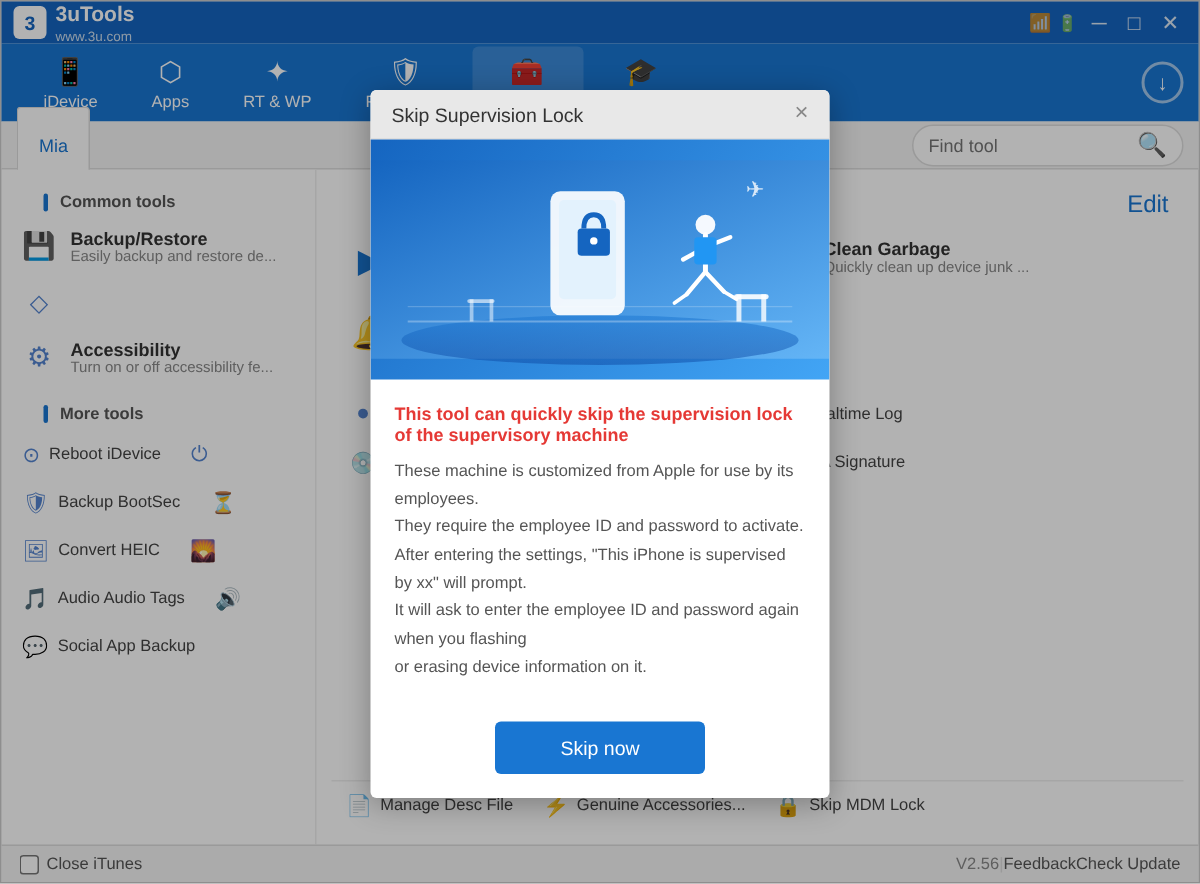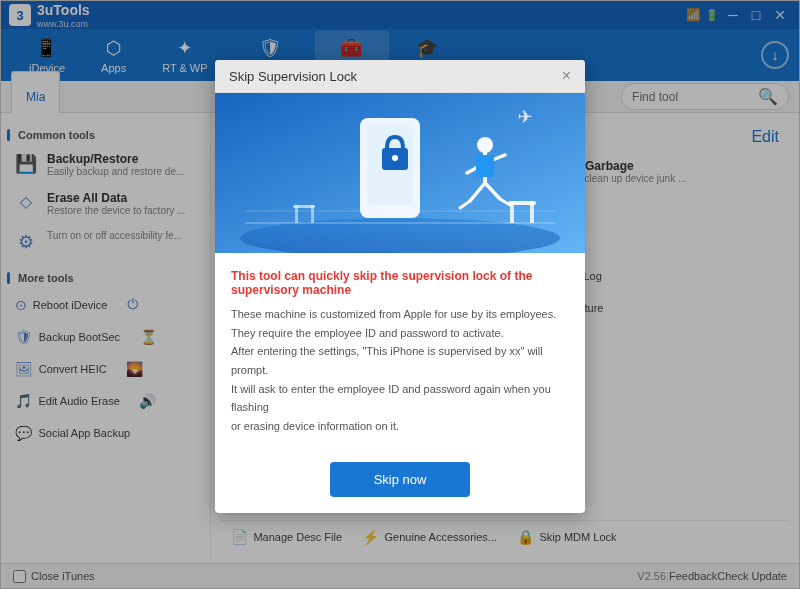--- a/index.html
+++ b/index.html
@@ -20,30 +20,30 @@
     .nav-bar { background: #1976d2; display: flex; align-items: center; height: 52px; padding: 0 10px; gap: 0; }
     .nav-item { display: flex; flex-direction: column; align-items: center; color: #fff; padding: 6px 18px; cursor: pointer; font-size: 11px; gap: 3px; border-radius: 4px; }
     .nav-item:hover, .nav-item.active { background: rgba(255,255,255,0.15); }
     .nav-icon { font-size: 18px; }
     .nav-download { margin-left: auto; border: 2px solid rgba(255,255,255,0.6); border-radius: 50%; width: 28px; height: 28px; display: flex; align-items: center; justify-content: center; color: #fff; cursor: pointer; }
 
     
     .tab-row { background: #f5f5f5; height: 32px; display: flex; align-items: center; border-bottom: 1px solid #ddd; padding: 0 10px; gap: 0; }
     .tab-item { padding: 18px 14px; font-size: 12px; color: #555; cursor: pointer; border-radius: 3px 3px 0 0; }
     .tab-item.active { background: #fff; color: #1976d2; border: 1px solid #ddd; border-bottom: 1px solid #fff; margin-bottom: -1px; }
-    .tab-search { margin-left: auto; display: flex; align-items: center; border: 1px solid #ddd; border-radius: 14px; background: #fff; padding: 3px 10px; gap: 6px; }
+    .tab-search { margin-left: auto; display: flex; align-items: center; border: 1px solid #ddd; border-radius: 14px; background: #fff; padding: 3px 10px; gap: 19px; }
     .tab-search input { border: none; outline: none; font-size: 12px; width: 120px; color: #555; background: transparent; }
 
     
     .content { display: flex; flex: 1; overflow: hidden; }
 
     
     .sidebar { width: 210px; background: #fff; border-right: 1px solid #eee; padding: 10px 0; overflow-y: auto; flex-shrink: 0; }
     .sidebar-section { margin-bottom: 6px; }
-    .sidebar-section-title { font-size: 11px; color: #555; font-weight: bold; padding: 6px 14px 4px 6px; display: flex; align-items: center; gap: 5px; }
+    .sidebar-section-title { font-size: 11px; color: #555; font-weight: bold; padding: 6px 14px 4px 28px; display: flex; align-items: center; gap: 5px; }
     .sidebar-section-title::before { content: ''; display: inline-block; width: 3px; height: 12px; background: #1976d2; border-radius: 2px; margin-right: 3px; }
     .sidebar-item { display: flex; align-items: flex-start; padding: 7px 14px; cursor: pointer; gap: 10px; }
     .sidebar-item-icon { font-size: 18px; color: #5585d0; margin-top: 1px; flex-shrink: 0; width: 22px; text-align: center; }
     .sidebar-item-text strong { font-size: 12px; color: #333; display: block; }
     .sidebar-item-text span { font-size: 10px; color: #888; display: block; white-space: nowrap; overflow: hidden; text-overflow: ellipsis; max-width: 140px; }
 
     
     .more-tools-row { display: flex; align-items: center; padding: 5px 14px; gap: 20px; flex-wrap: wrap; }
     .more-tool-item { display: flex; align-items: center; gap: 6px; font-size: 11px; color: #444; cursor: pointer; padding: 3px 0; }
     .more-tool-icon { font-size: 14px; color: #5585d0; }
@@ -70,21 +70,21 @@
 
     
     .status-bar { background: #f5f5f5; border-top: 1px solid #ddd; height: 25px; display: flex; align-items: center; padding: 0 12px; font-size: 11px; color: #555; gap: 10px; }
     .status-checkbox { display: flex; align-items: center; gap: 5px; }
     .status-right { margin-left: auto; display: flex; align-items: flex-end; }
     .version-text { color: #888; }
     .status-btn { color: #555; cursor: pointer; }
 
     
     .modal-overlay { position: absolute; top: 0; left: 0; width: 100%; height: 100%; background: rgba(0,0,0,0.3); z-index: 100; display: flex; align-items: flex-start; justify-content: center; padding-top: 60px; }
-    .modal { background: #fff; width: 370px; border-radius: 4px; box-shadow: 0 4px 20px rgba(0,0,0,0.3); overflow: hidden; }
+    .modal { background: #fff; width: 306px; border-radius: 4px; box-shadow: 0 4px 20px rgba(0,0,0,0.3); overflow: hidden; }
     .modal-header { background: #e8e8e8; padding: 8px 14px; display: flex; align-items: center; justify-content: space-between; border-bottom: 1px solid #ddd; }
     .modal-title { font-size: 13px; color: #333; font-weight: 500; }
     .modal-close { cursor: pointer; color: #888; font-size: 16px; line-height: 1; }
     .modal-image { background: linear-gradient(135deg, #1565c0 0%, #42a5f5 100%); height: 160px; display: flex; align-items: center; justify-content: center; position: relative; overflow: hidden; }
     .modal-body { padding: 16px; }
     .modal-highlight { color: #e53935; font-size: 12px; font-weight: bold; margin-bottom: 8px; }
     .modal-text { font-size: 11px; color: #555; line-height: 1.7; }
     .modal-footer { padding: 10px 16px 16px; display: flex; justify-content: center; }
     .skip-btn { background: #1976d2; color: #fff; border: none; border-radius: 4px; padding: 10px 44px; font-size: 13px; cursor: pointer; }
   </style>
@@ -161,30 +161,27 @@
         <div class="sidebar-item">
           <div class="sidebar-item-icon">💾</div>
           <div class="sidebar-item-text">
             <strong>Backup/Restore</strong>
             <span>Easily backup and restore de...</span>
           </div>
         </div>
 
         <div class="sidebar-item">
           <div class="sidebar-item-icon" style="font-size:16px;">◇</div>
-          <div class="sidebar-item-text">
-            <strong>Erase All Data</strong>
-            <span>Restore the device to factory ...</span>
-          </div>
         </div>
 
 
         <div class="sidebar-item">
           <div class="sidebar-item-icon">⚙</div>
           <div class="sidebar-item-text">
+            <strong>Accessibility</strong>
             <span>Turn on or off accessibility fe...</span>
           </div>
         </div>
       </div>
 
       <div class="sidebar-section">
         <div class="sidebar-section-title">More tools</div>
 
         <div class="more-tools-row">
           <div class="more-tool-item">
@@ -212,21 +209,21 @@
             <span>Convert HEIC</span>
           </div>
           <div class="more-tool-item">
             <span class="more-tool-icon">🌄</span>
           </div>
         </div>
 
         <div class="more-tools-row">
           <div class="more-tool-item">
             <span class="more-tool-icon">🎵</span>
-            <span>Edit Audio Erase</span>
+            <span>Audio Audio Tags</span>
           </div>
           <div class="more-tool-item">
             <span class="more-tool-icon">🔊</span>
           </div>
         </div>
 
         <div class="more-tools-row">
           <div class="more-tool-item">
             <span class="more-tool-icon">💬</span>
             <span>Social App Backup</span>

